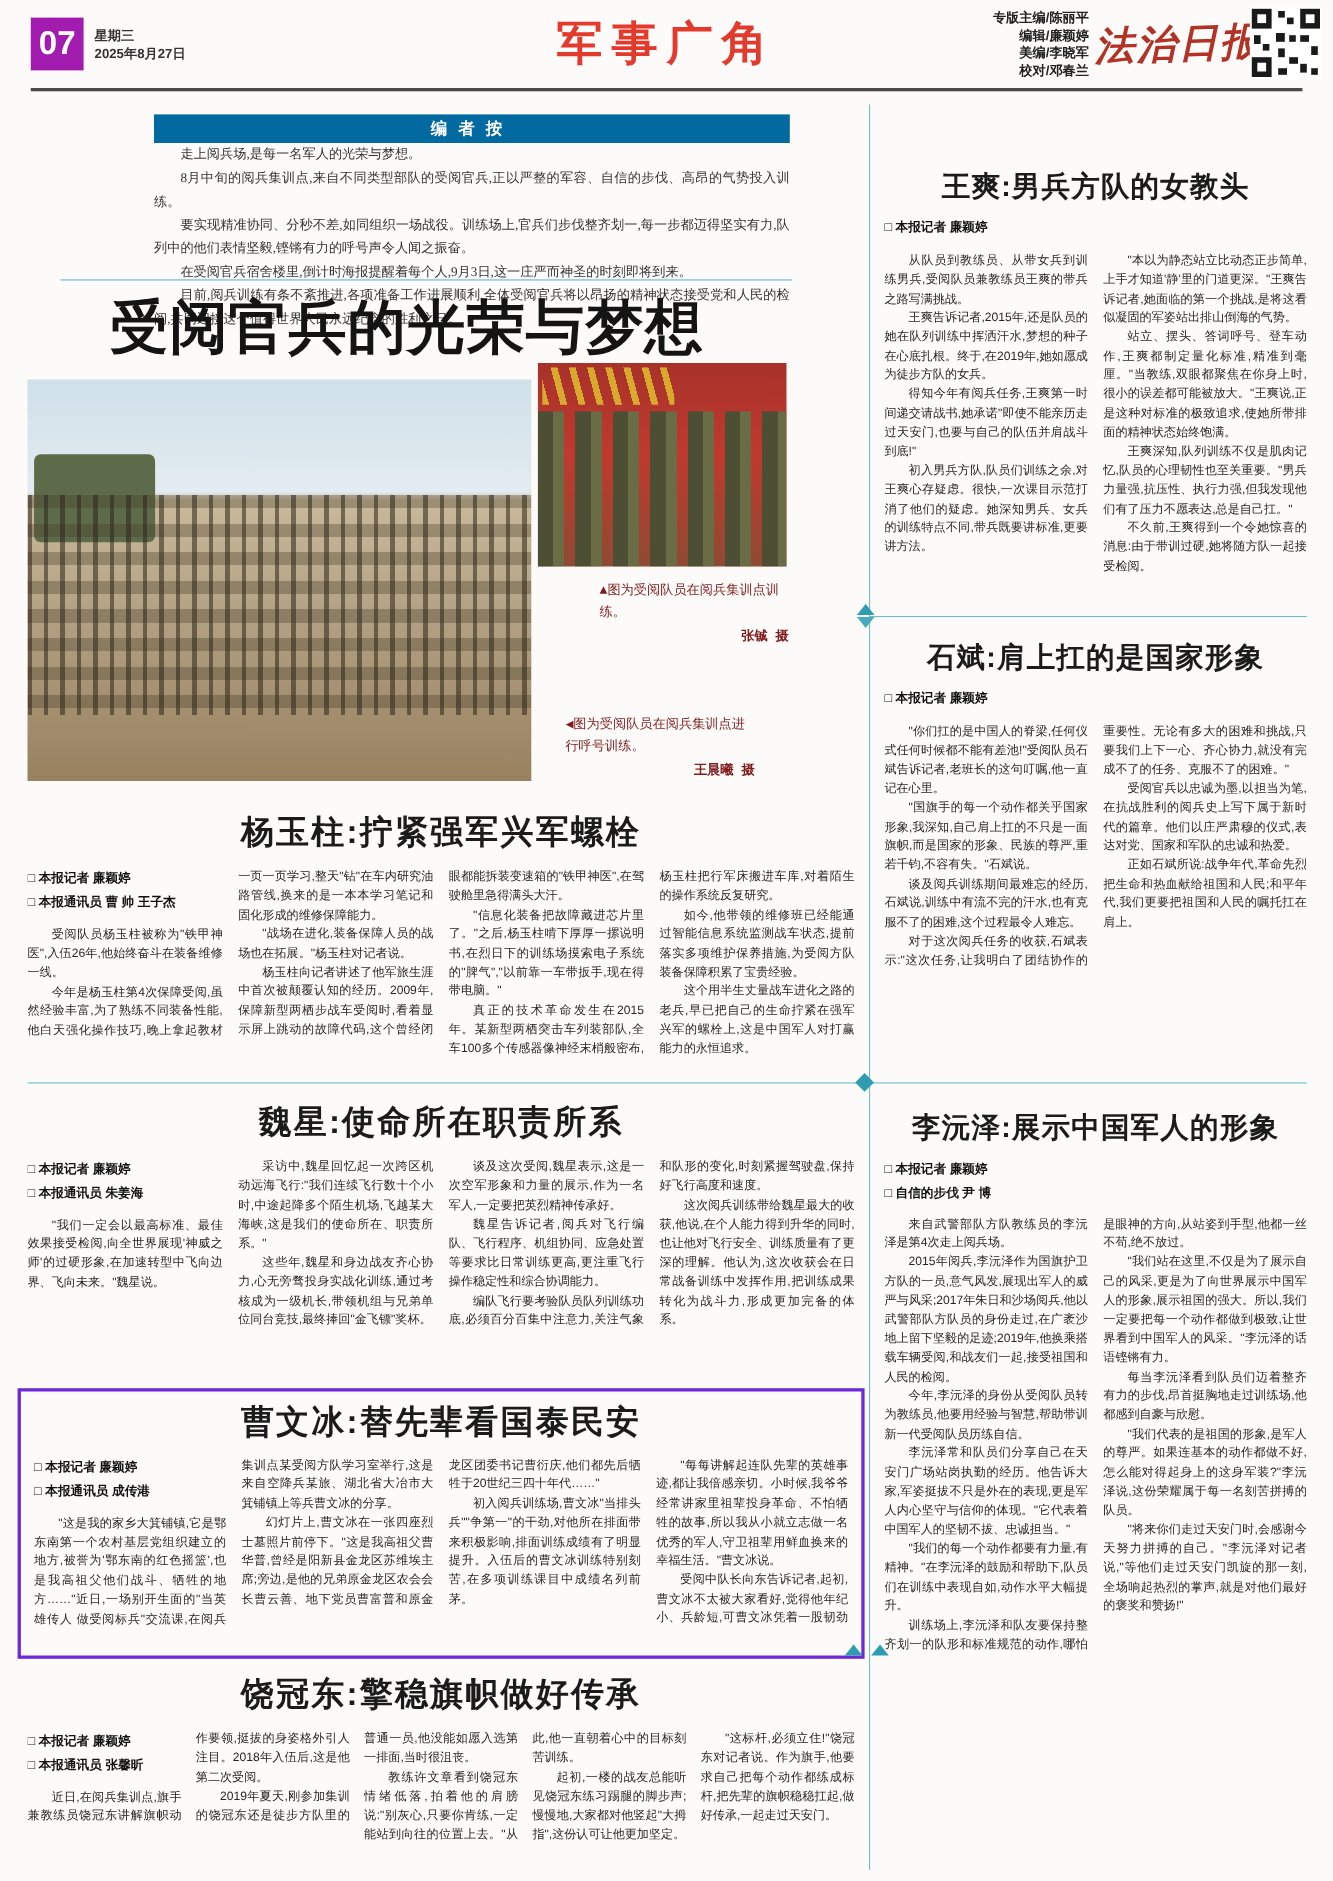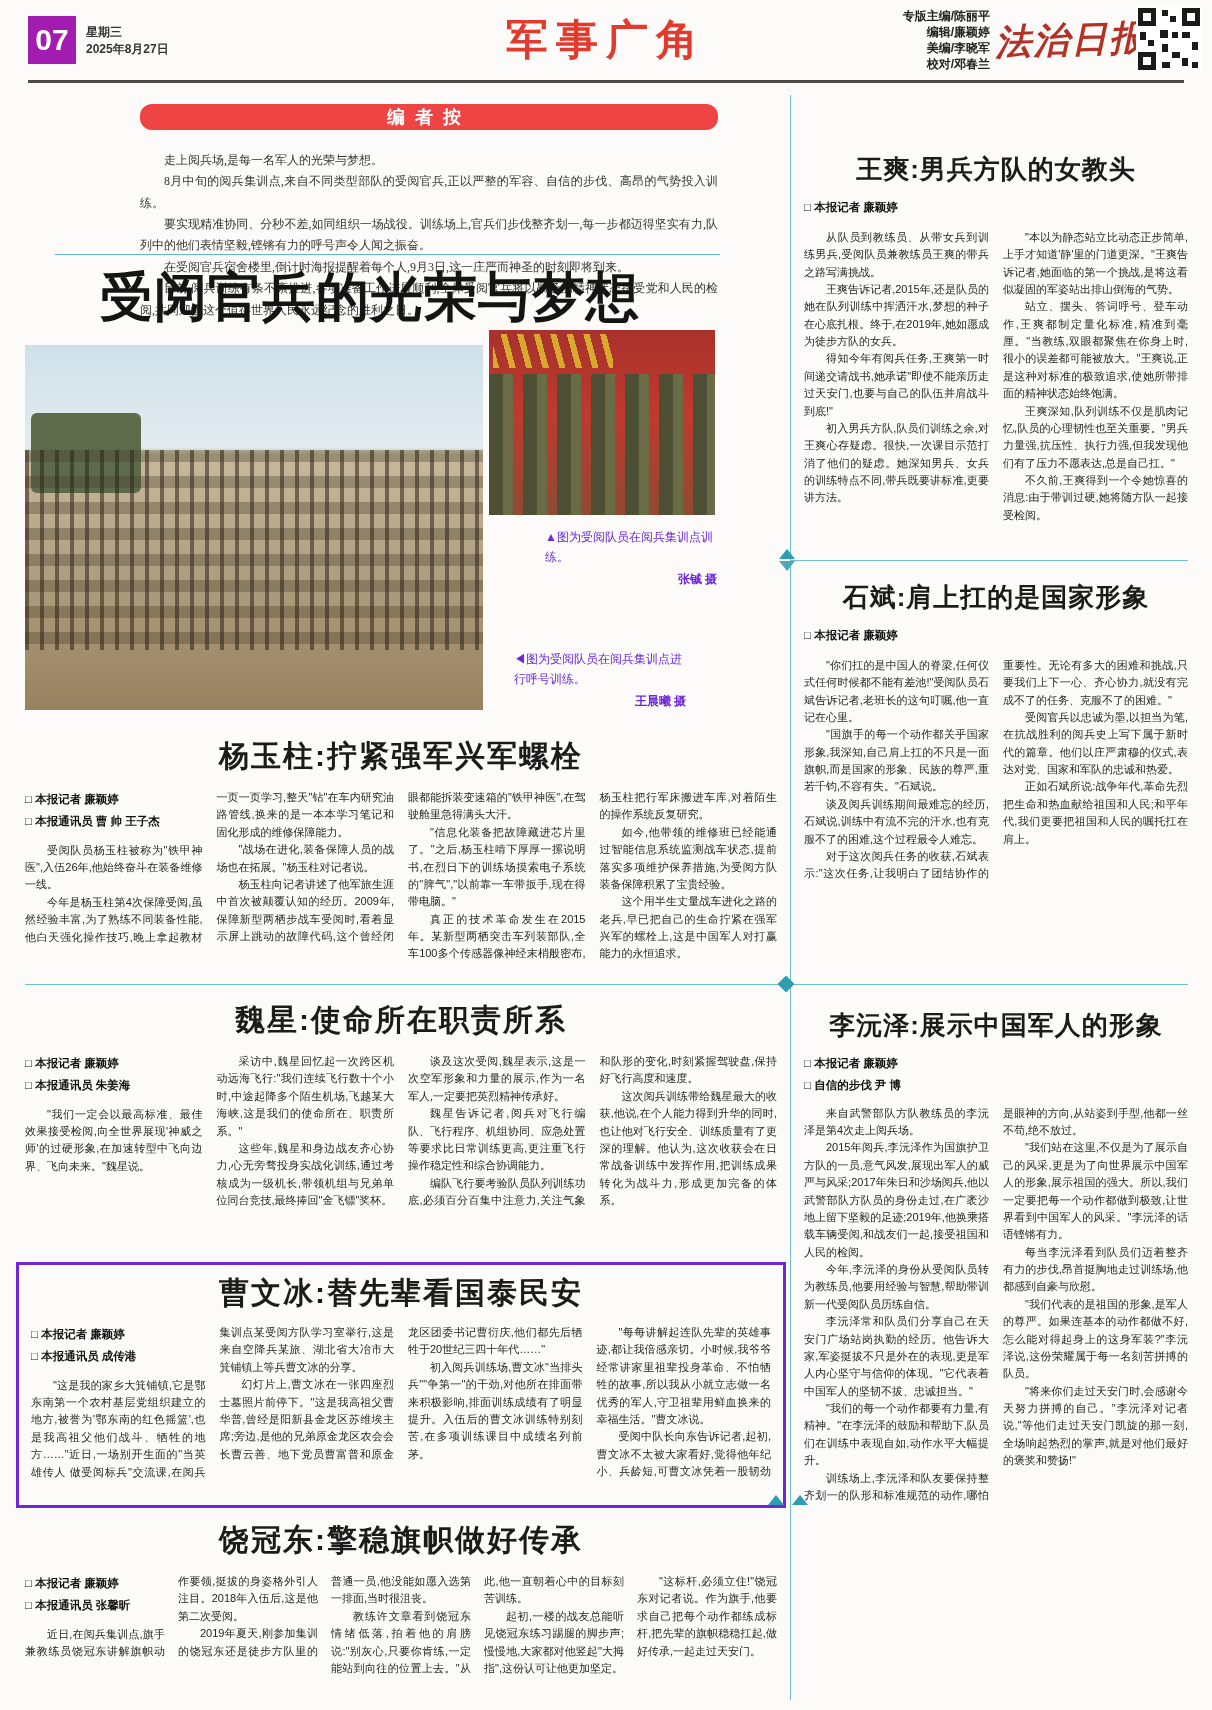--- a/index.html
+++ b/index.html
@@ -15,43 +15,43 @@
            color:#e23b2e;letter-spacing:8px;}
   .credits{left:840px;top:8px;width:150px;text-align:right;font-size:12px;font-weight:bold;
            color:#222;line-height:16px;}
   .masthead{left:995px;top:16px;font-size:36px;font-weight:bold;color:#b33226;
            font-family:"DejaVu Serif",serif;font-style:italic;transform:rotate(-2deg);letter-spacing:2px;}
   .qr{left:1136px;top:6px;}
   .header-rule{left:28px;top:80px;width:1156px;height:3px;background:#4a4a4a;}
 
   
   .editor{left:140px;top:104px;width:578px;}
-  .editor .bar{height:26px;background:#ef4444;color:#fff;font-size:18px;font-weight:bold;
-           letter-spacing:10px;display:flex;align-items:center;justify-content:center;border-radius:12px;}
-  .editor .body{padding-top:20px;font-family:"Liberation Serif",serif;font-size:12px;
+  .editor .bar{height:26px;background:#0369a1;color:#fff;font-size:15px;font-weight:bold;
+           letter-spacing:10px;display:flex;align-items:center;justify-content:center;}
+  .editor .body{padding-top:0;font-family:"Liberation Serif",serif;font-size:12px;
            line-height:1.78;color:#333;text-align:justify;}
   .editor .body p{margin:0;text-indent:2em;}
   .editor-underline{left:55px;top:254px;width:665px;height:1px;background:#63b8c6;}
 
   
   .lead-headline{left:30px;top:262px;width:680px;text-align:center;font-size:53px;
            font-weight:900;color:#141414;letter-spacing:1px;}
   .photo-big{left:25px;top:345px;width:458px;height:365px;
            background:linear-gradient(180deg,#cfe0e9 0%,#e3ecf0 28%,#c9b99a 30%,#b2a082 60%,#97815f 100%);overflow:hidden;}
   .photo-big .vehicle{position:absolute;left:6px;top:68px;width:110px;height:80px;background:#5d6b4a;border-radius:6px;}
   .photo-big .troops{position:absolute;left:0;top:105px;width:100%;height:200px;
            background:repeating-linear-gradient(90deg,rgba(45,38,26,.55) 0 4px,rgba(0,0,0,0) 4px 15px),
                       repeating-linear-gradient(180deg,rgba(72,62,40,.35) 0 12px,rgba(0,0,0,0) 12px 26px);}
   .photo-small{left:489px;top:330px;width:226px;height:185px;
            background:linear-gradient(180deg,#a8322b 0%,#c0392e 45%,#8f4a33 100%);overflow:hidden;}
   .photo-small .flags{position:absolute;left:4px;top:4px;width:120px;height:34px;
            background:repeating-linear-gradient(75deg,#d8a92c 0 6px,rgba(0,0,0,0) 6px 16px);}
   .photo-small .troops{position:absolute;left:0;top:44px;width:100%;height:141px;
            background:repeating-linear-gradient(90deg,#4c4f33 0 14px,#6a6c45 14px 24px,rgba(0,0,0,0) 24px 34px);}
-  .caption{font-family:Liberation Serif, serif;font-size:12px;line-height:1.65;color:#6d28d9;}
+  .caption{font-family:Liberation Mono, monospace;font-size:12px;line-height:1.65;color:#7f1d1d;}
   .caption .credit{text-align:right;font-weight:bold;margin-top:2px;}
   .cap1{left:545px;top:528px;width:172px;}
   .cap2{left:514px;top:650px;width:172px;}
 
   
   h2.art{margin:0;text-align:center;font-weight:800;color:#1b1b1b;letter-spacing:2px;}
   .bylines{margin:0 0 9px 0;}
   .byline{margin:0;font-size:11.5px;font-weight:bold;color:#111;line-height:1.9;text-indent:0;}
   .body-cols{font-size:11px;line-height:1.58;text-align:justify;color:#262626;overflow:hidden;}
   .body-cols p.para{margin:0;text-indent:2em;}

